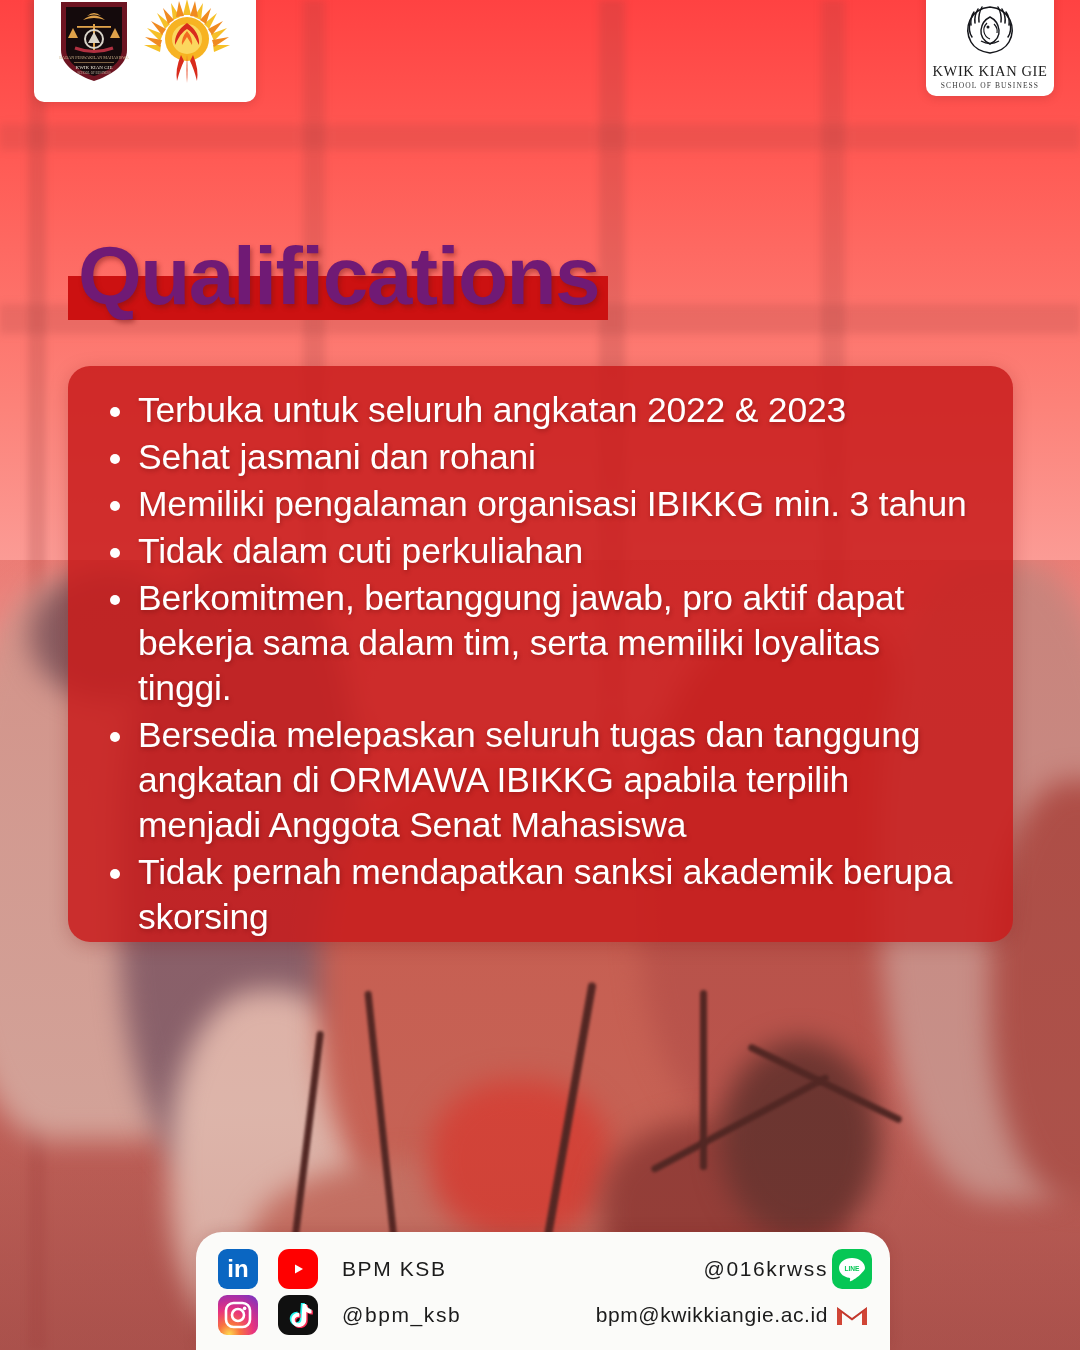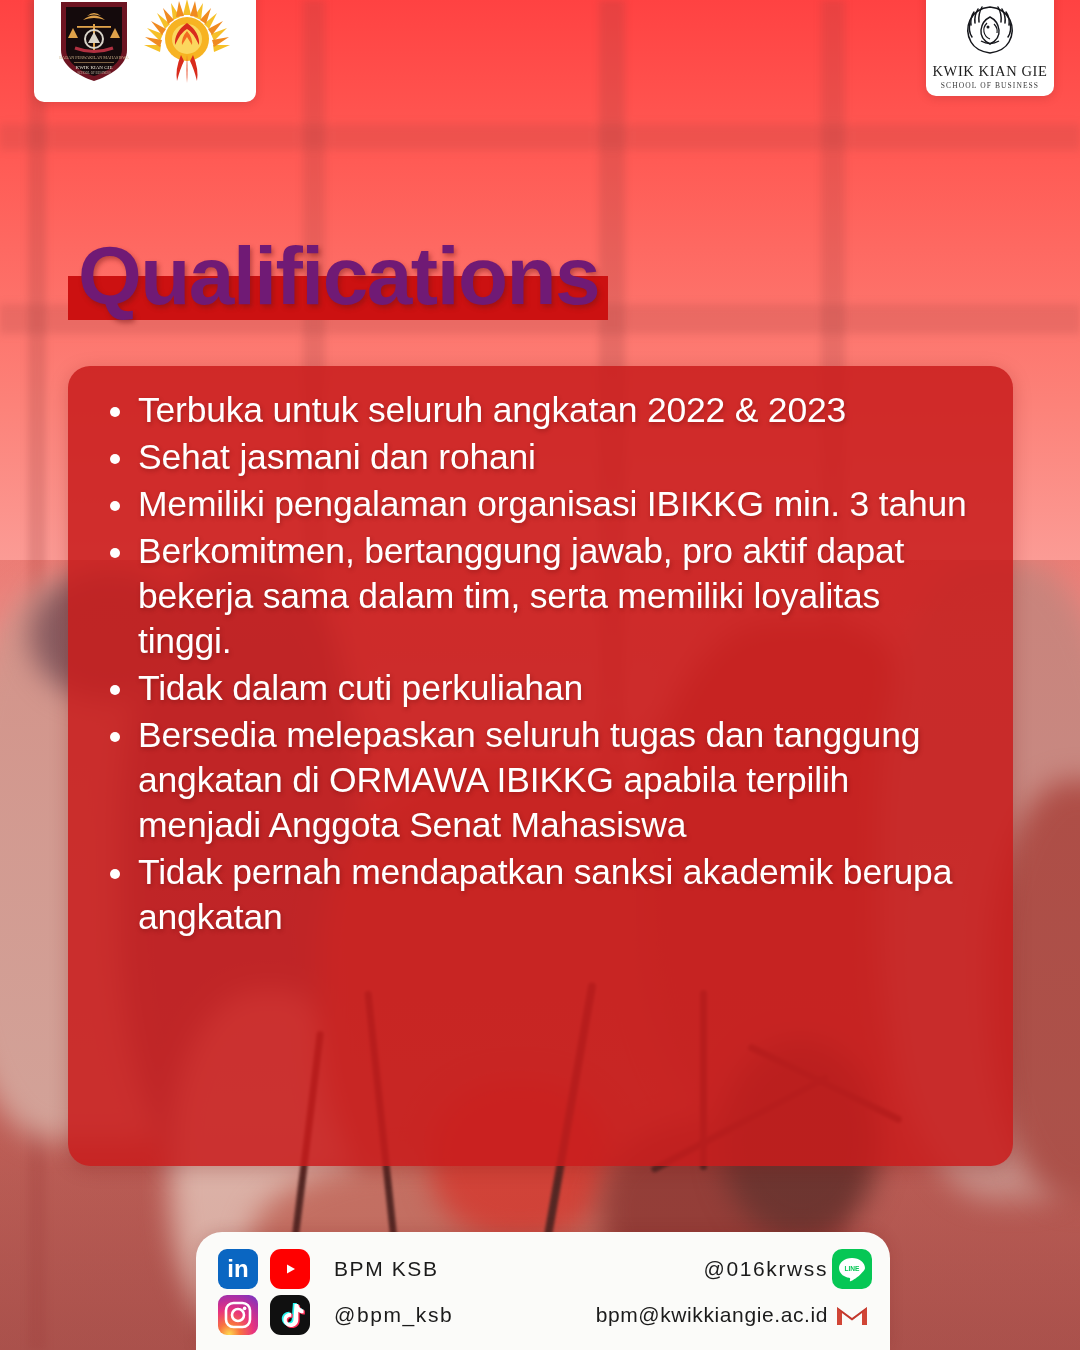--- a/index.html
+++ b/index.html
@@ -182,21 +182,21 @@
     text-shadow: 2px 3px 5px rgba(110,20,20,0.45);
     white-space: nowrap;
   }
 
   
   .content-card {
     position: absolute;
     left: 68px;
     top: 366px;
     width: 945px;
-    height: 800px;
+    height: 576px;
     background: rgba(200,28,28,0.86);
     border-radius: 22px;
     box-shadow: 0 4px 18px rgba(120,20,20,0.25);
     box-sizing: border-box;
     padding: 22px 34px 22px 28px;
     overflow: hidden;
   }
   ul.quals {
     list-style: none;
     margin: 0;
@@ -237,21 +237,21 @@
     padding: 14px 18px 0 22px;
   }
   .footer-row {
     display: flex;
     align-items: center;
     height: 46px;
   }
   .icon-group {
     display: flex;
     align-items: center;
-    gap: 12px;
+    gap: 20px;
   }
   .handle {
     font-size: 21px;
     color: #1b1b1b;
     letter-spacing: 1.6px;
     margin-left: 24px;
     white-space: nowrap;
   }
   .handle.email { letter-spacing: 0.6px; }
   .spacer { flex: 1; }
@@ -398,24 +398,24 @@
   <div class="title-wrap">
     <div class="title-bar"></div>
     <div class="title-text">Qualifications</div>
   </div>
 
   <div class="content-card">
     <ul class="quals">
       <li>Terbuka untuk seluruh angkatan 2022 &amp; 2023</li>
       <li>Sehat jasmani dan rohani</li>
       <li>Memiliki pengalaman organisasi IBIKKG min. 3 tahun</li>
+      <li>Tidak dalam cuti perkuliahan</li>
       <li>Berkomitmen, bertanggung jawab, pro aktif dapat bekerja sama dalam tim, serta memiliki loyalitas tinggi.</li>
-      <li>Tidak dalam cuti perkuliahan</li>
       <li>Bersedia melepaskan seluruh tugas dan tanggung angkatan di ORMAWA IBIKKG apabila terpilih menjadi Anggota Senat Mahasiswa</li>
-      <li>Tidak pernah mendapatkan sanksi akademik berupa angkatan</li>
+      <li>Tidak pernah mendapatkan sanksi akademik berupa skorsing</li>
     </ul>
   </div>
 
   <div class="footer-card">
 
     <div class="footer-row">
       <div class="icon-group">
         <span class="sq linkedin">in</span>
         <span class="sq youtube">
           <svg width="26" height="18" viewBox="0 0 26 18">

